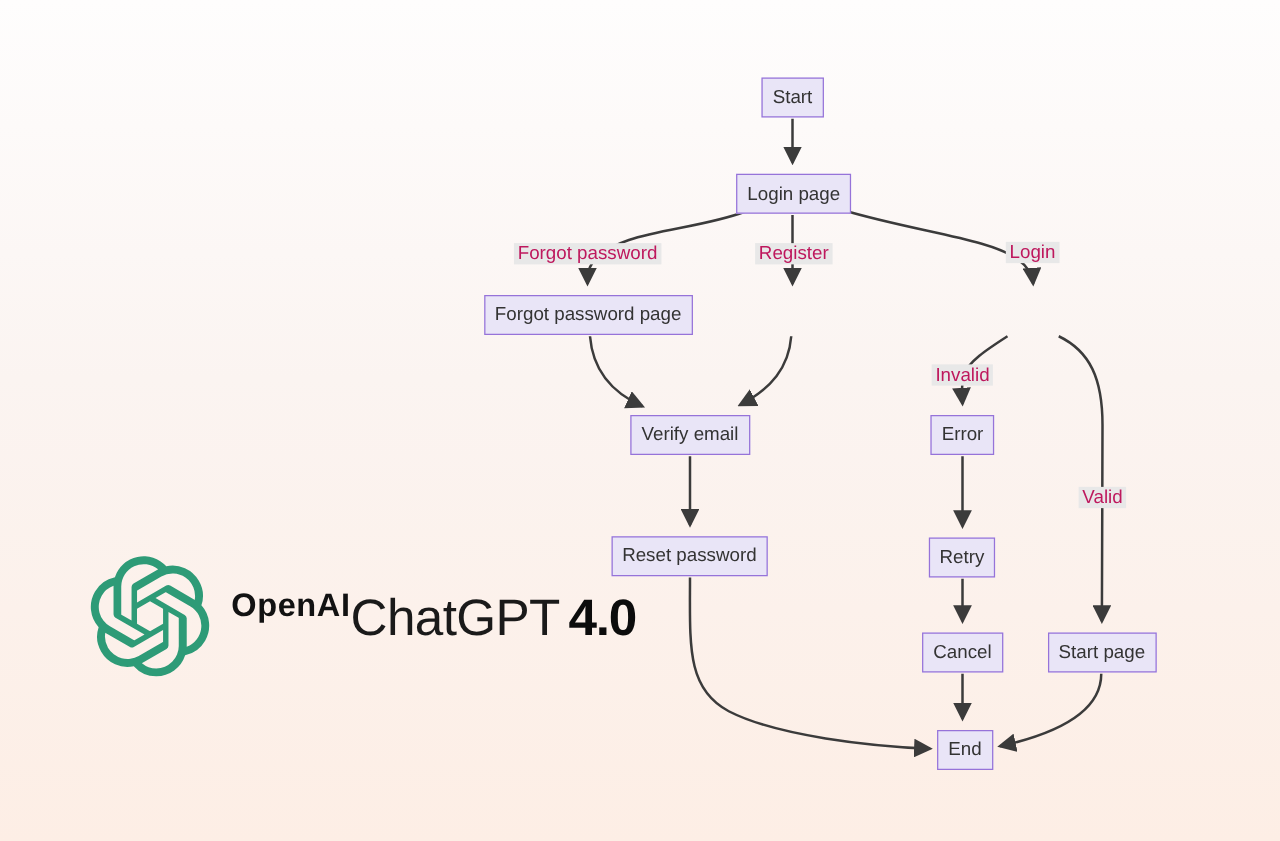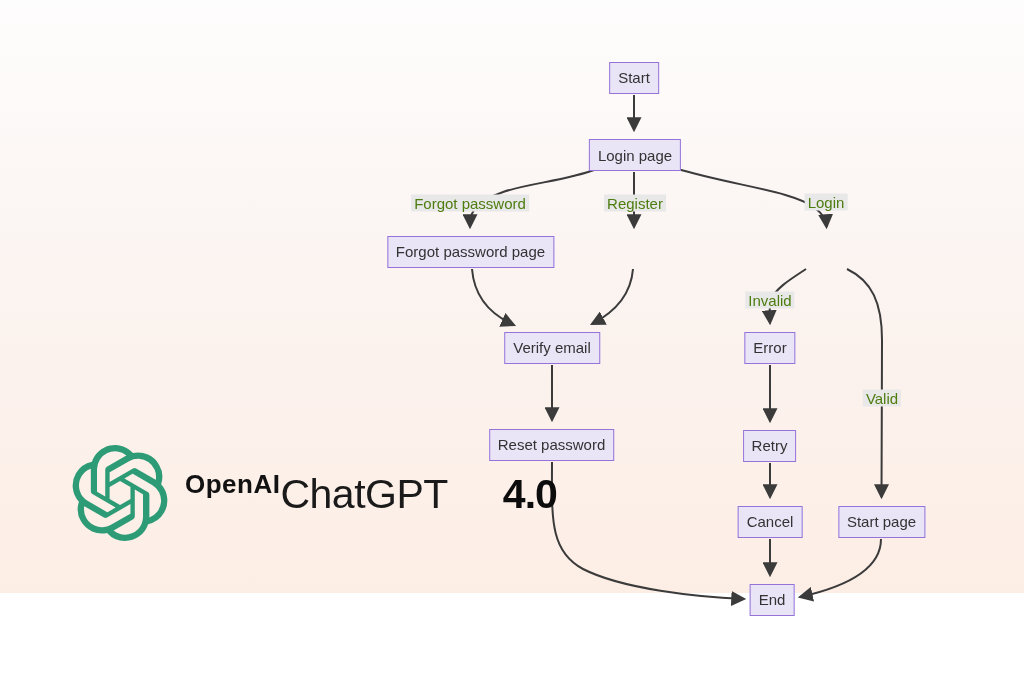--- a/index.html
+++ b/index.html
@@ -1,36 +1,36 @@
 <!DOCTYPE html>
 <html><head>
 <meta charset="utf-8">
 <style>
   html,body{margin:0;padding:0;}
   body{width:1024px;height:673px;overflow:hidden;font-family:"Liberation Sans",sans-serif;}
   .stage{
-    position:relative;width:1024px;height:593px;
+    position:relative;width:1024px;height:673px;
     background:linear-gradient(180deg,#fefdfd 0%,#fbf4f1 45%,#fdeee5 100%);
   }
   .edges{position:absolute;left:0;top:0;}
   .node{
     position:absolute;transform:translate(-50%,-50%);
     background:#e9e5f7;border:1.5px solid #9673d9;color:#333;
     font-size:15px;line-height:17px;padding:6.5px 8px;white-space:nowrap;
     text-align:center;
   }
   .edge-label{
     position:absolute;transform:translate(-50%,-50%);
-    background:#e8e8e8;color:#4d7c0f;font-size:15px;line-height:17px;
+    background:#e8e8e8;color:#be185d;font-size:15px;line-height:17px;
     padding:0 3px;white-space:nowrap;
   }
   .brand{position:absolute;left:72px;top:444px;display:flex;align-items:center;gap:17px;}
   .brand-text{display:flex;flex-direction:row;}
   .brand-name{font-size:26px;font-weight:700;color:#121212;letter-spacing:.5px;}
-  .brand-product-row{display:flex;align-items:flex-end;margin-top:2px;gap:48px;}
+  .brand-product-row{display:flex;align-items:flex-end;margin-top:2px;}
   .brand-product{font-size:41px;font-weight:400;color:#1a1a1a;letter-spacing:-.5px;}
   .brand-version{font-size:41px;font-weight:800;color:#0c0c0c;margin-left:7px;letter-spacing:-1px;}
 </style>
 </head>
 <body>
 
 <div class="stage">
 
   <svg class="edges" width="1024" height="673" viewBox="0 0 1024 673">
     <defs>

